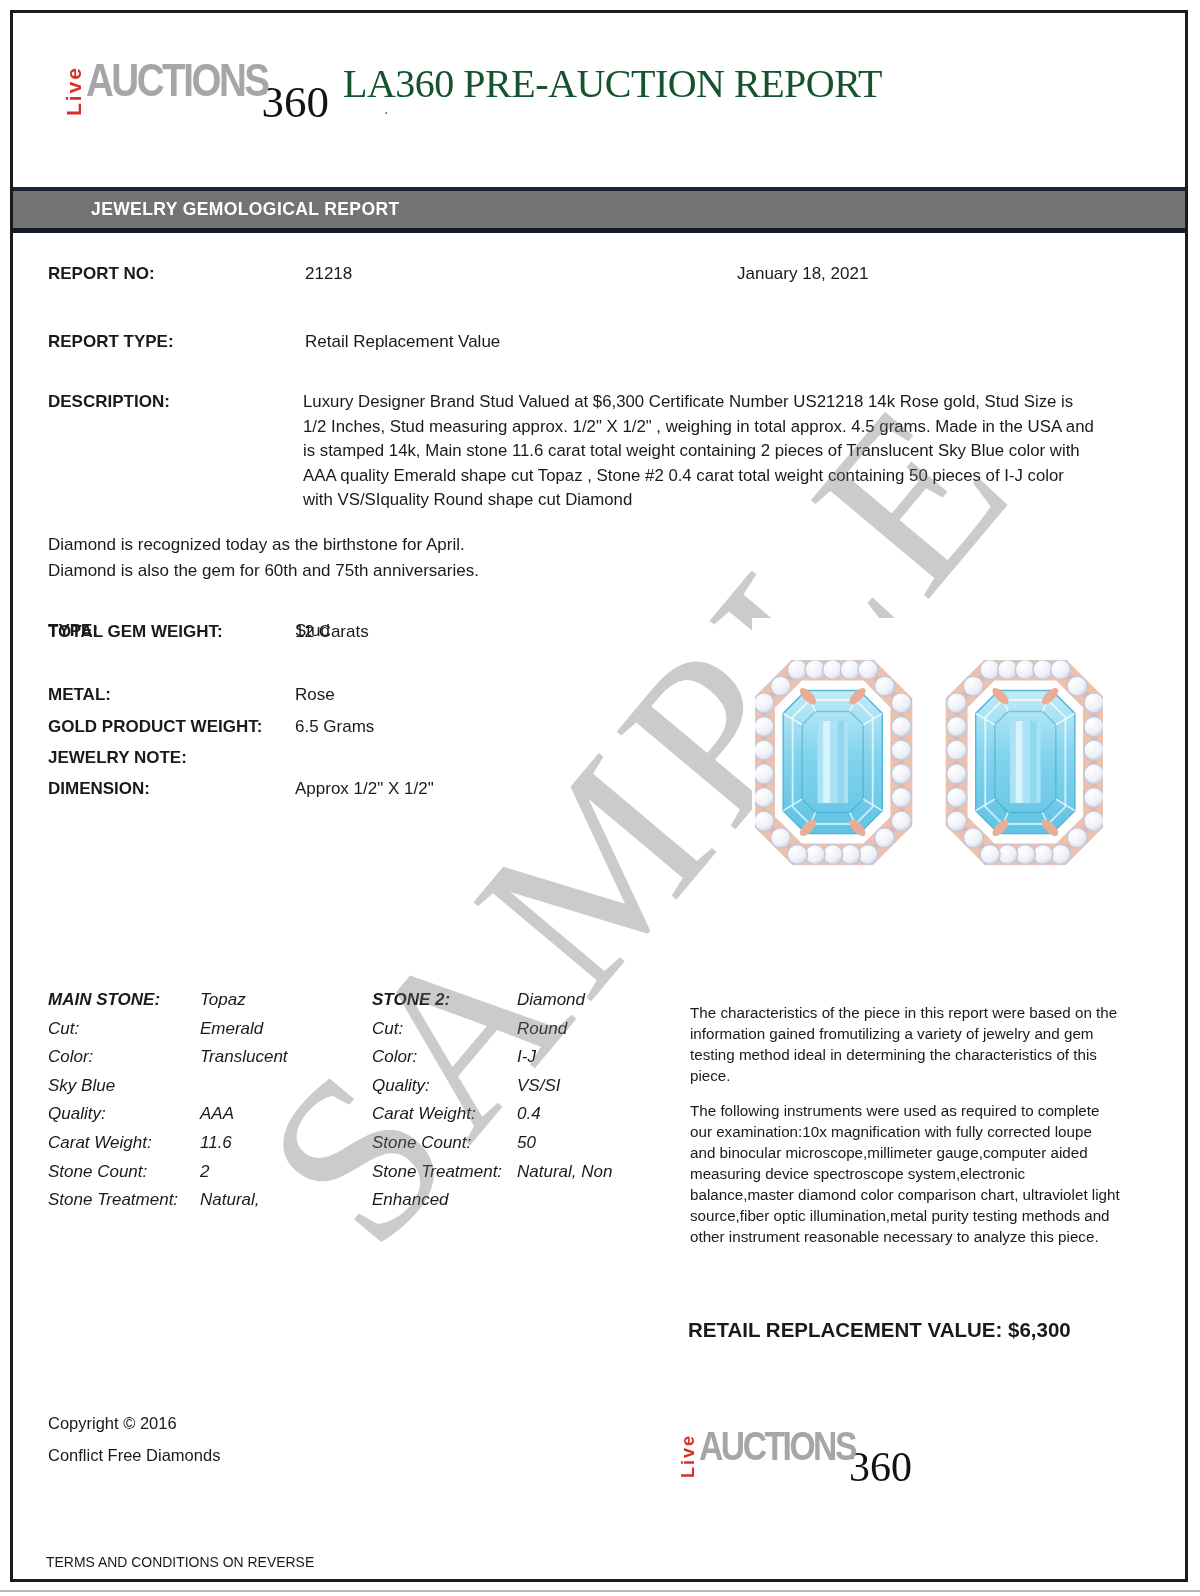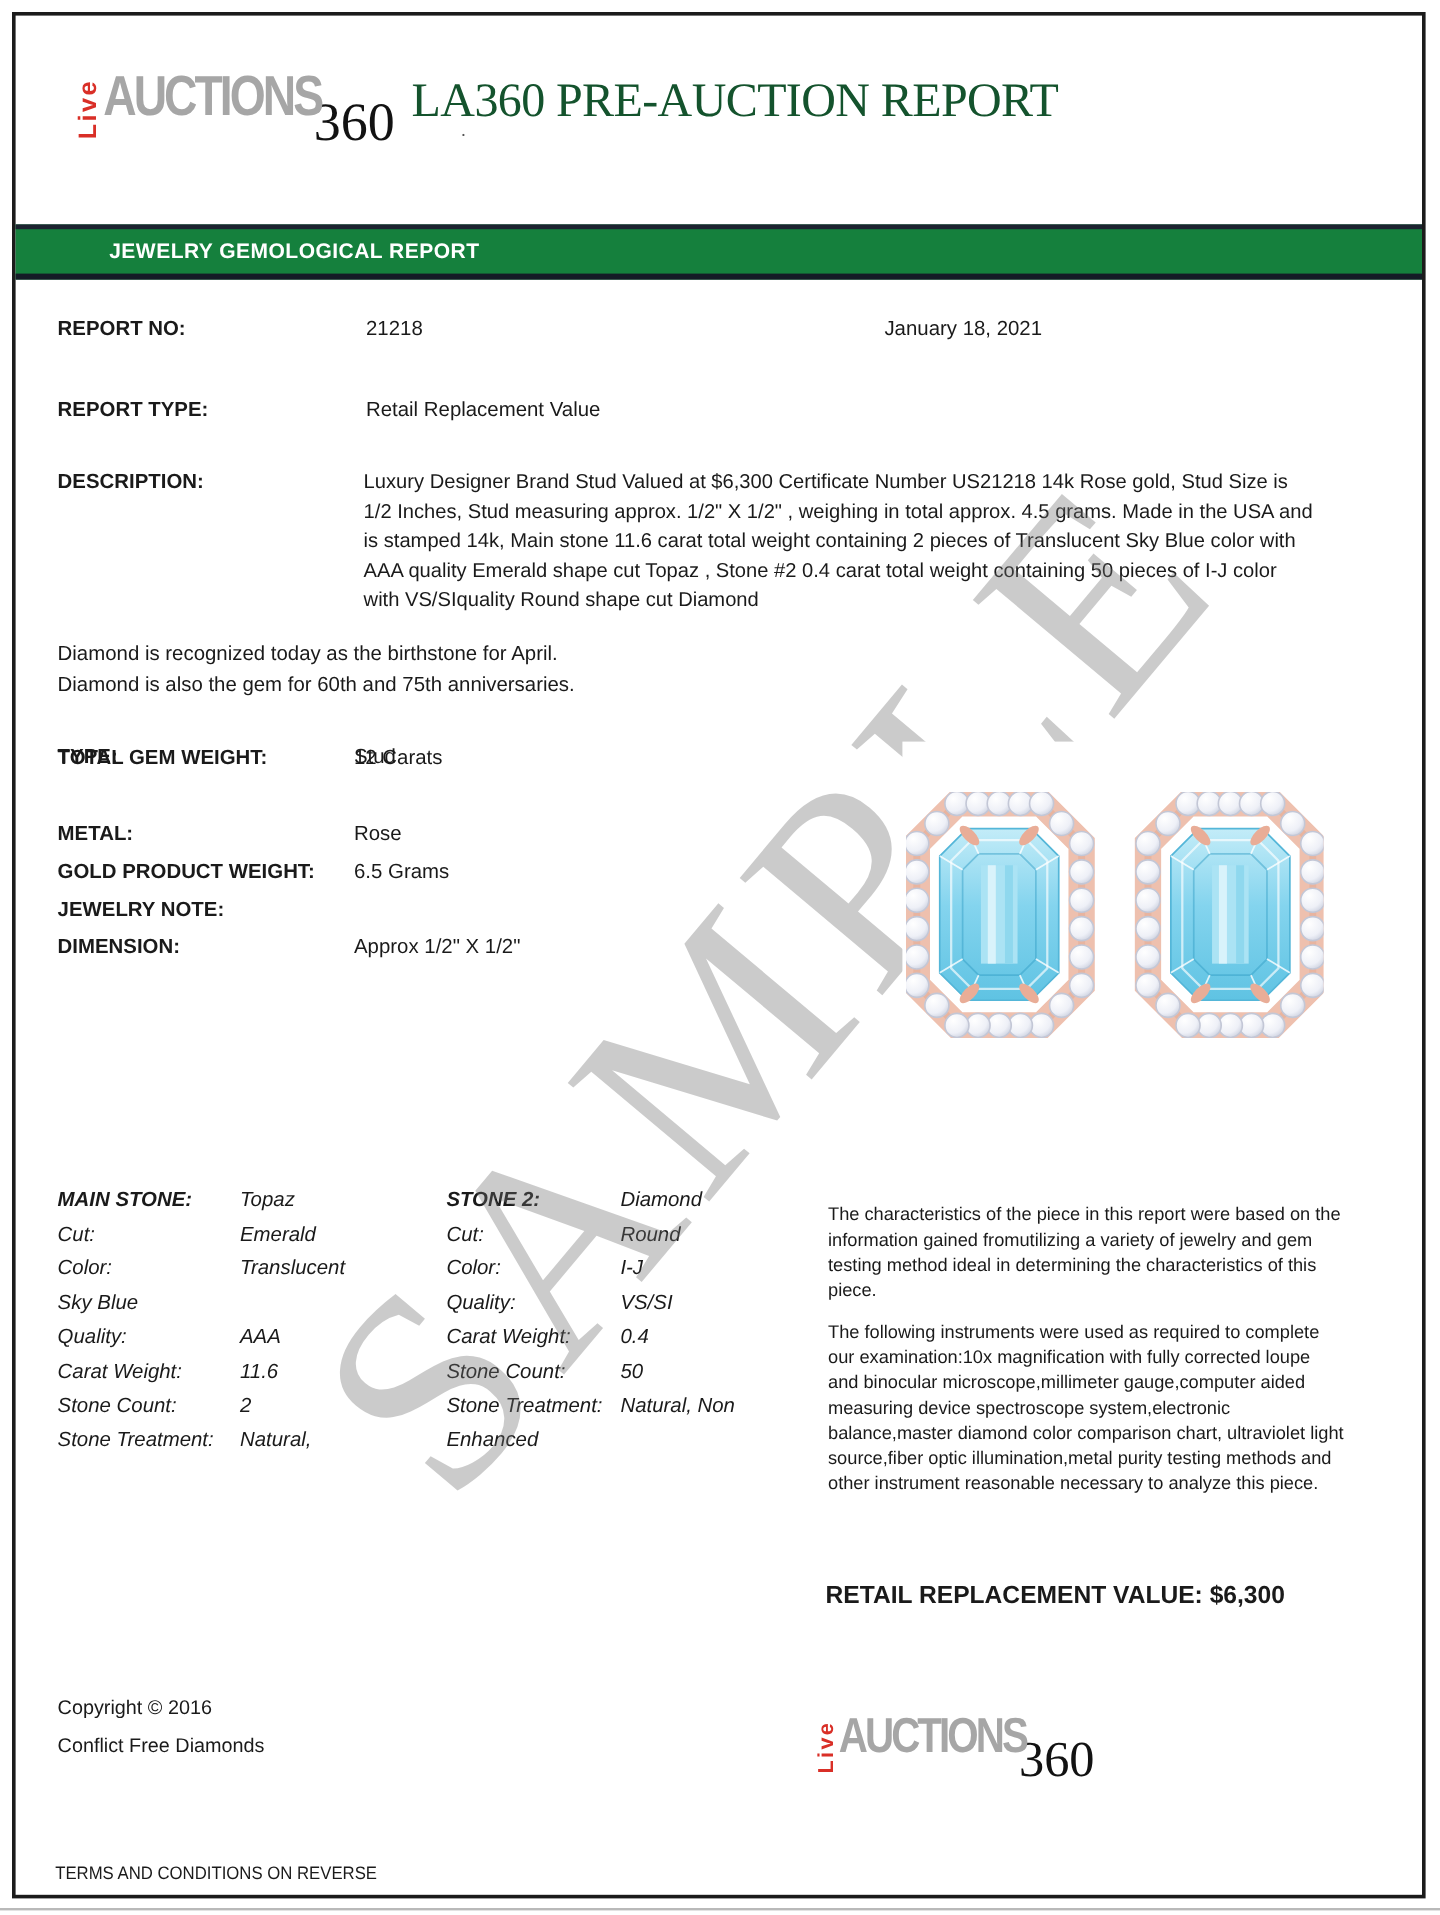--- a/index.html
+++ b/index.html
@@ -23,21 +23,21 @@
   .logo .n360{font-family:"Liberation Serif", serif;color:#121212;font-size:45px;line-height:1;
               margin-left:-46px;margin-top:30px;}
   .logo.small .live{font-size:18px;height:58px;}
   .logo.small .auctions{font-size:41px;}
   .logo.small .n360{font-size:42px;margin-left:-40px;margin-top:26px;}
   .title{position:absolute;left:343px;top:60px;font-family:"Liberation Serif", serif;
          font-size:40px;letter-spacing:-0.5px;color:#14532d;}
   .title-dot{position:absolute;left:384px;top:100px;font-size:16px;color:#555;}
   
   .banner{position:absolute;left:13px;top:187px;width:1172px;height:46px;box-sizing:border-box;
-          background:#15803d;border-top:4px solid #1c2330;border-bottom:5px solid #141b26;}
+          background:#737373;border-top:4px solid #1c2330;border-bottom:5px solid #141b26;}
   .banner span{display:block;padding-left:78px;line-height:36px;color:#ffffff;
                font-weight:bold;font-size:17.5px;letter-spacing:.4px;}
   
   .row{position:absolute;left:48px;font-size:17px;}
   .lbl{font-weight:bold;}
   .rv1{position:absolute;left:257px;top:0;font-weight:normal;white-space:nowrap;}
   .rv2{position:absolute;left:689px;top:0;font-weight:normal;white-space:nowrap;}
   .desc-para{position:absolute;left:303px;top:390px;width:792px;font-size:16.8px;line-height:24.6px;}
   .birthstone{position:absolute;left:48px;top:532px;font-size:17px;line-height:25.5px;}
   .ifrow{position:absolute;left:48px;font-size:17px;white-space:nowrap;}

